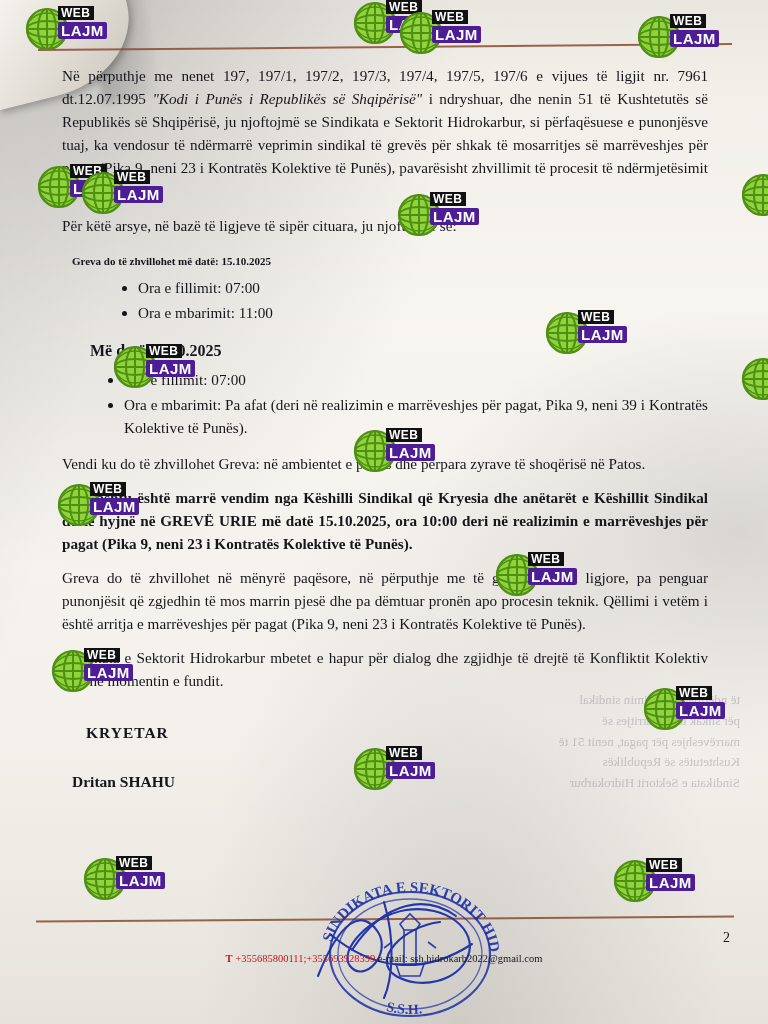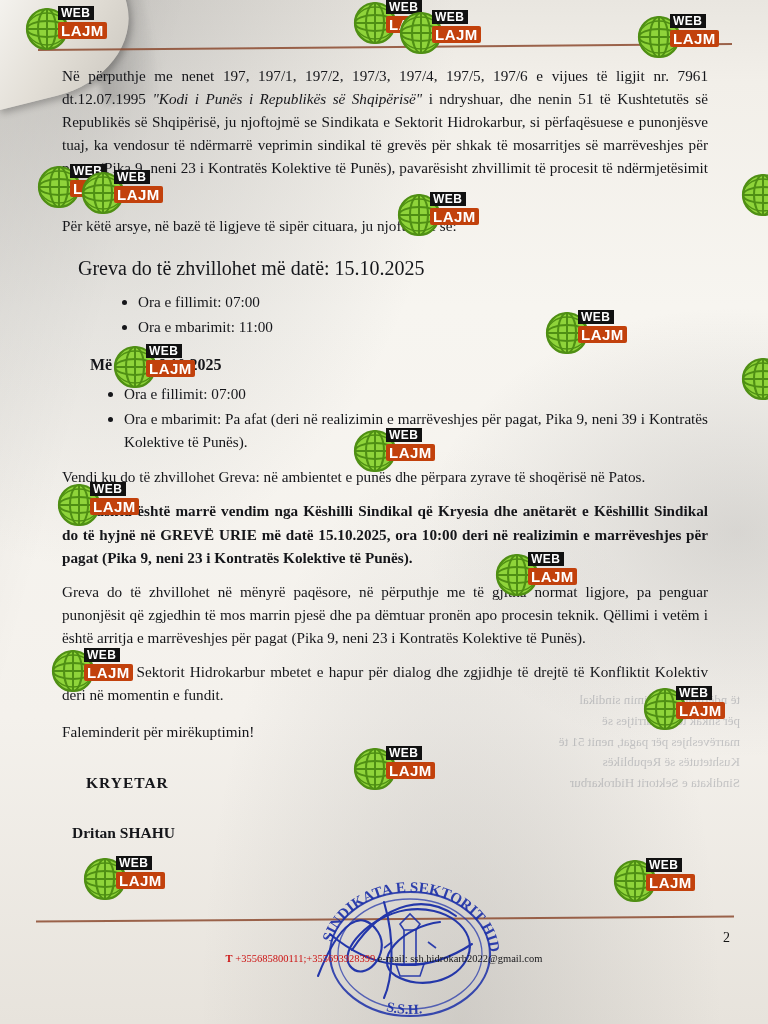--- a/index.html
+++ b/index.html
@@ -73,23 +73,23 @@
     color: #15161a;
     font-size: 15.2px;
     line-height: 1.52;
     text-align: justify;
   }
   .doc p { margin: 0 0 11px 0; text-indent: 0; }
   .p-indent { text-indent: 22px; }
   .ital { font-style: italic; }
   .bold { font-weight: bold; }
   .heading-date {
-    font-weight: normal;
-    font-size: 20px;
-    margin: 16px 0 8px 16px;
+    font-weight: bold;
+    font-size: 11px;
+    margin: 16px 0 8px 10px;
   }
   .heading-date2 {
     font-weight: bold;
     font-size: 16px;
     margin: 14px 0 6px 28px;
   }
   ul.times {
     margin: 2px 0 4px 0;
     padding-left: 76px;
     list-style: disc;
@@ -173,21 +173,21 @@
     line-height: 14px;
     width: fit-content;
     letter-spacing: 0.5px;
   }
   .wm .lajm {
     display: block;
     font-family: "Liberation Sans", sans-serif;
     font-weight: bold;
     font-size: 15px;
     color: #ffffff;
-    background: #c2410c;
+    background: #4c1d95;
     padding: 0 3px;
     line-height: 17px;
     margin-top: 2px;
     width: fit-content;
     border-radius: 2px;
     letter-spacing: 0.5px;
   }
   
   .bleed {
     position: absolute;
@@ -243,21 +243,20 @@
     </ul>
 
     <p class="p-indent" style="margin-top:12px;">Vendi ku do të zhvillohet Greva: në ambientet e punës dhe përpara zyrave të shoqërisë në Patos.</p>
 
     <p class="para-bold">Gjithashtu është marrë vendim nga Këshilli Sindikal që Kryesia dhe anëtarët e Këshillit Sindikal do të hyjnë në GREVË URIE më datë 15.10.2025, ora 10:00 deri në realizimin e marrëveshjes për pagat (Pika 9, neni 23 i Kontratës Kolektive të Punës).</p>
 
     <p class="p-indent">Greva do të zhvillohet në mënyrë paqësore, në përputhje me të gjitha normat ligjore, pa penguar punonjësit që zgjedhin të mos marrin pjesë dhe pa dëmtuar pronën apo procesin teknik. Qëllimi i vetëm i është arritja e marrëveshjes për pagat (Pika 9, neni 23 i Kontratës Kolektive të Punës).</p>
 
     <p class="p-indent">Sindikata e Sektorit Hidrokarbur mbetet e hapur për dialog dhe zgjidhje të drejtë të Konfliktit Kolektiv deri në momentin e fundit.</p>
 
-    <p class="p-indent" style="margin-top:14px;">Faleminderit për mirëkuptimin!</p>
 
     <div class="signature-block">
       <div class="krytar">KRYETAR</div>
       <div class="signer">Dritan SHAHU</div>
     </div>
   </div>
 
   <div class="stamp-wrap">
     <svg width="220" height="140" viewBox="0 0 220 140">
       <defs>

